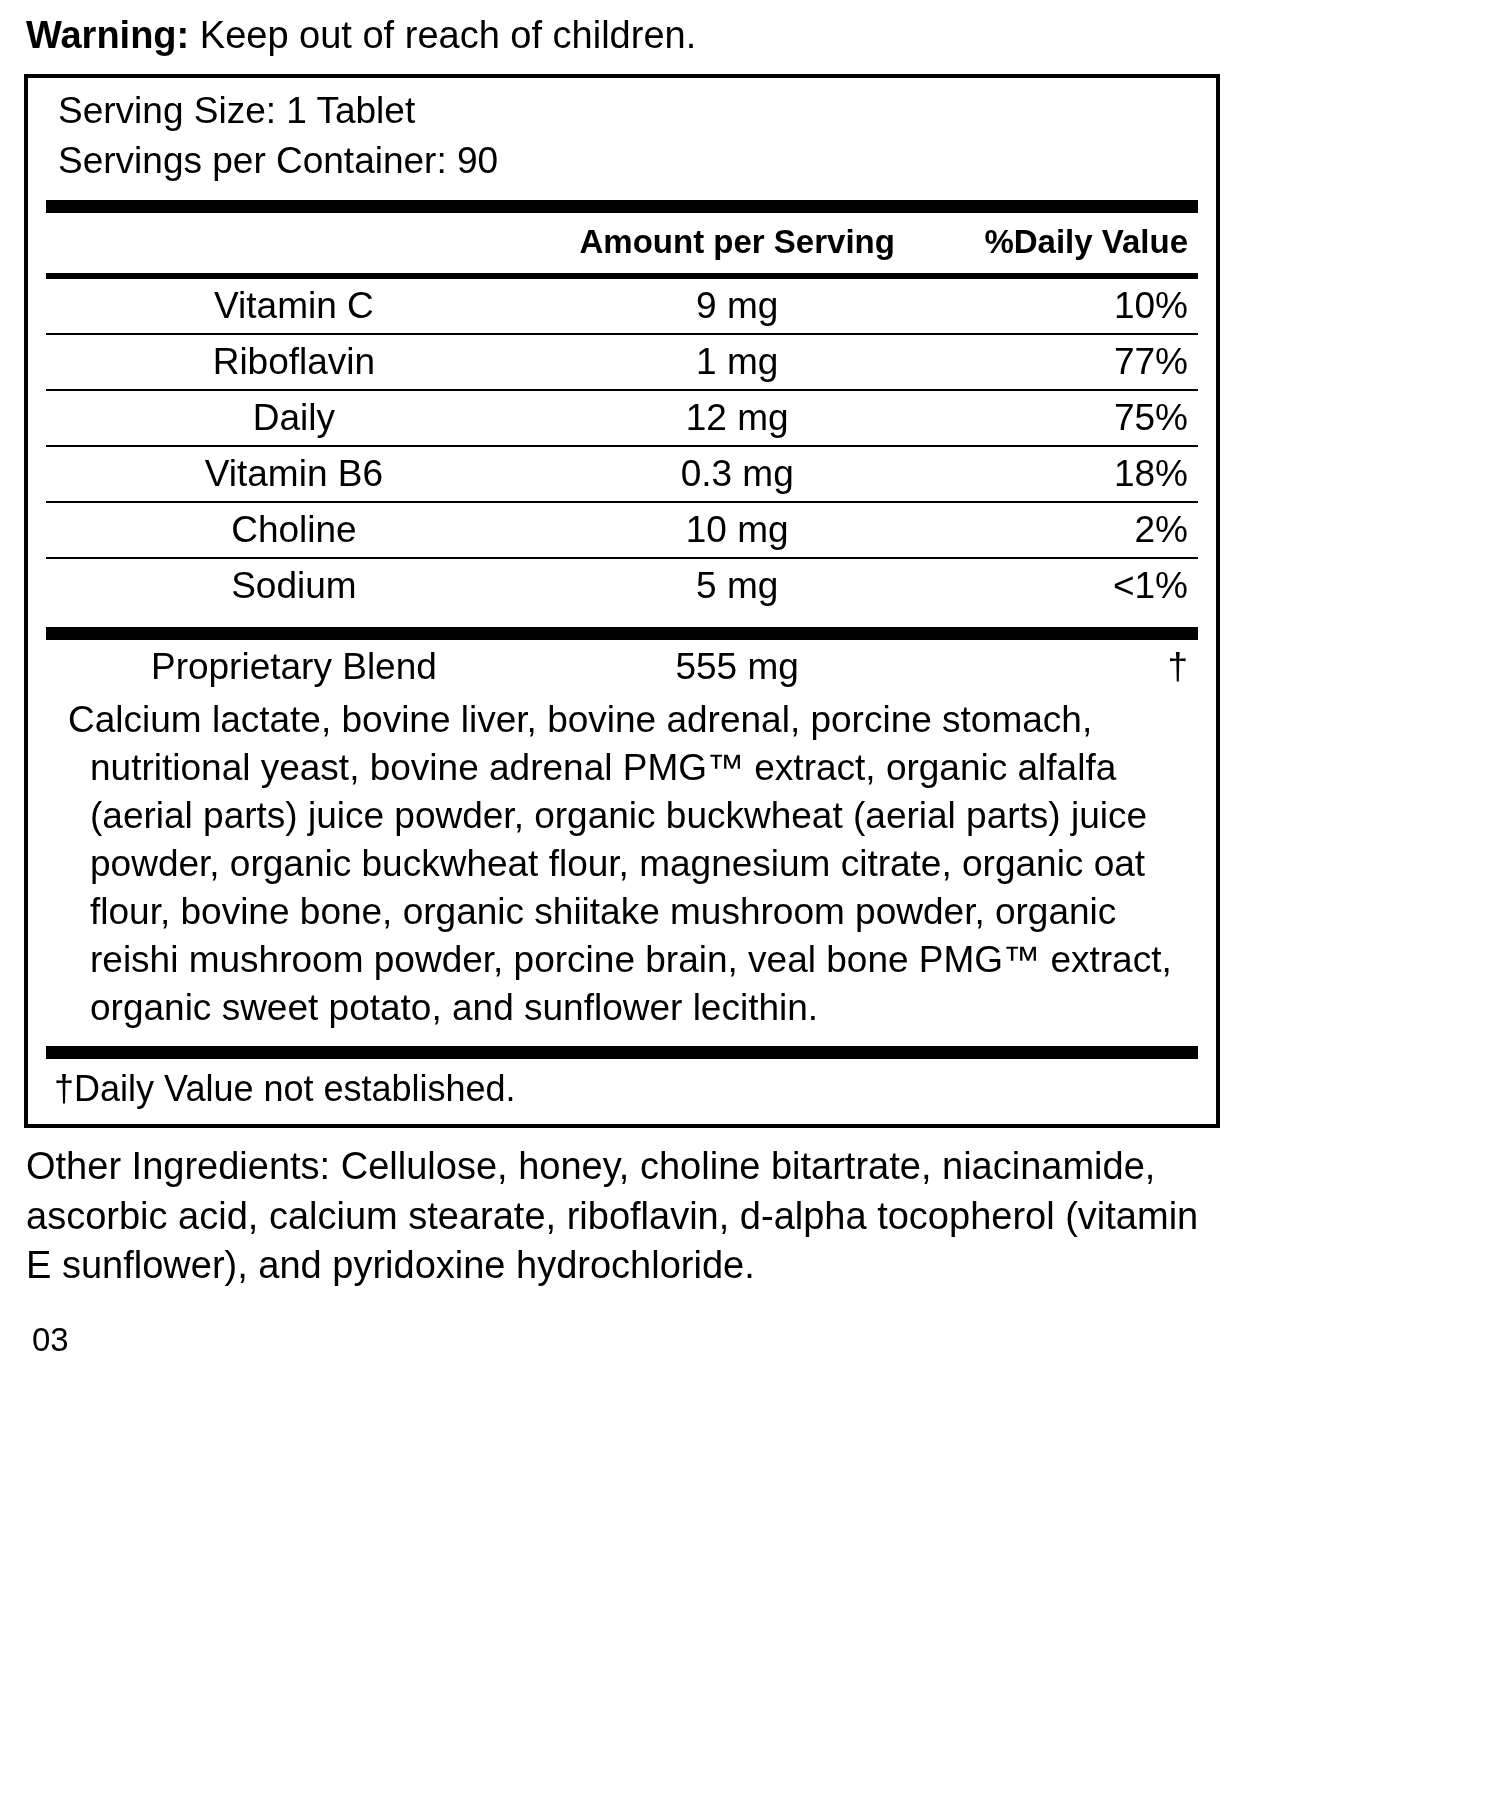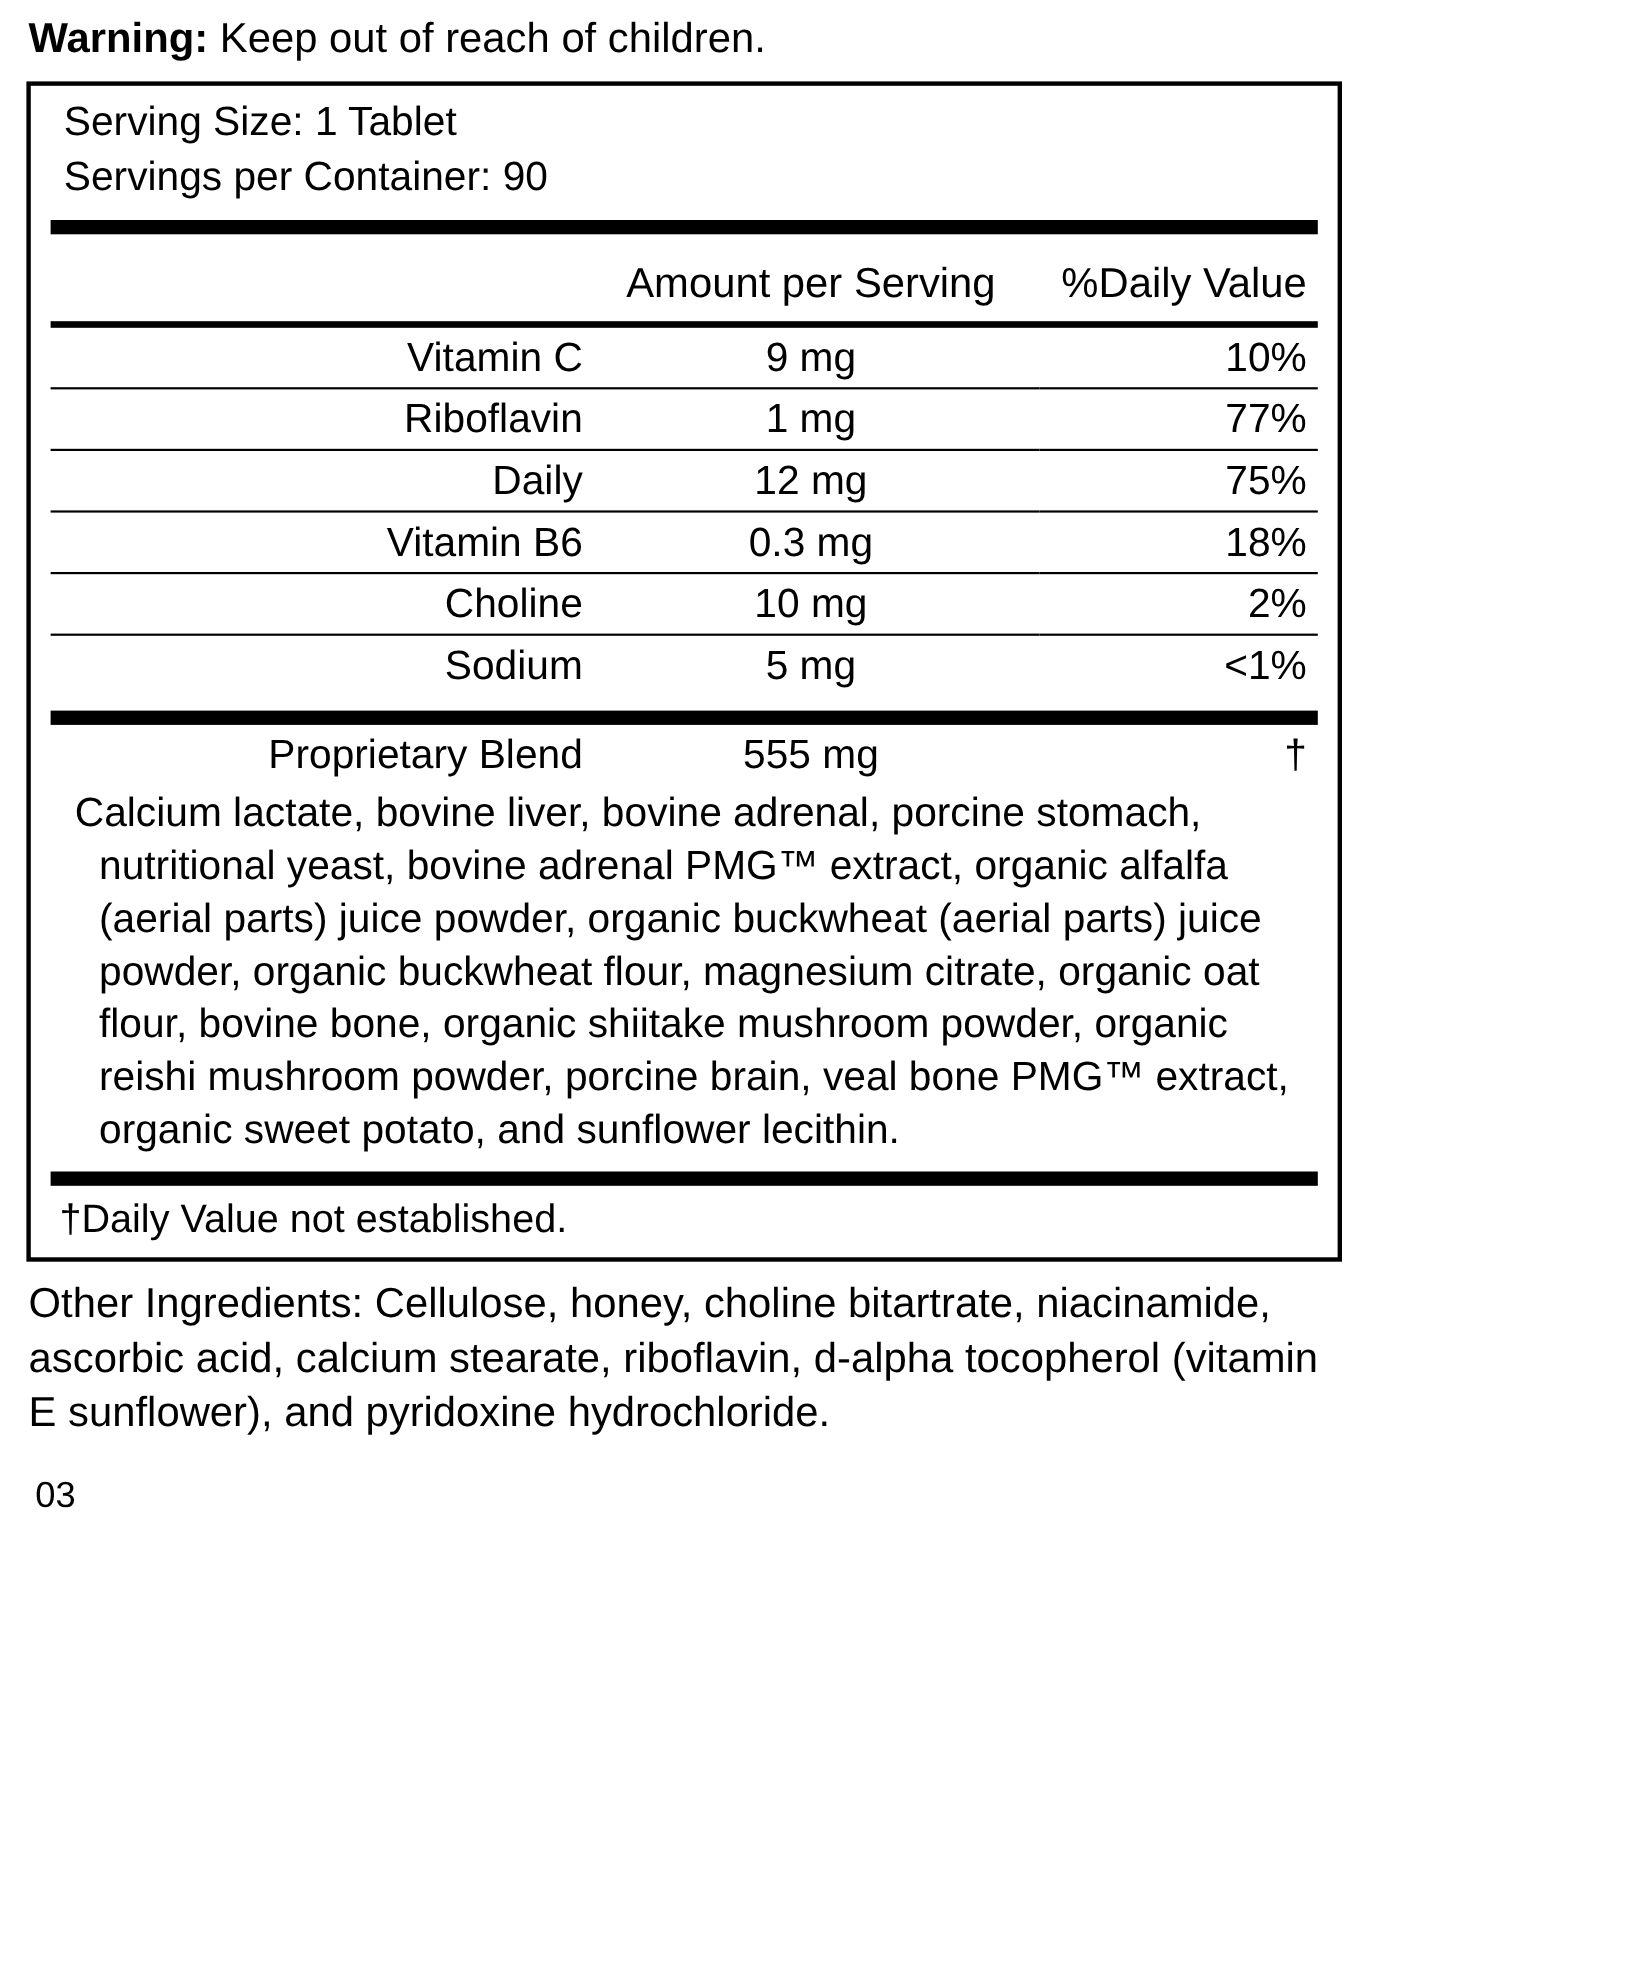--- a/index.html
+++ b/index.html
@@ -71,26 +71,26 @@
   table.facts {
     width: 100%;
     border-collapse: collapse;
     font-size: 37px;
   }
   table.facts td, table.facts th {
     padding: 6px 0 6px 0;
     vertical-align: baseline;
   }
   table.facts th {
-    font-weight: normal;
-    font-size: 38px;
-    padding-top: 24px;
+    font-weight: bold;
+    font-size: 33px;
+    padding-top: 10px;
     padding-bottom: 12px;
   }
-  .col-name { text-align: right; width: 42%; padding-left: 12px !important;}
+  .col-name { text-align: center; width: 42%; padding-left: 12px !important;}
   .col-amt  { text-align: center; width: 36%; }
   .col-dv   { text-align: right; width: 22%; padding-right: 10px !important;}
 
   tr.rowline td {
     border-bottom: 2px solid #000;
   }
   tr.norule td { border-bottom: none; }
 
   .blend-row td {
     padding-top: 10px;

